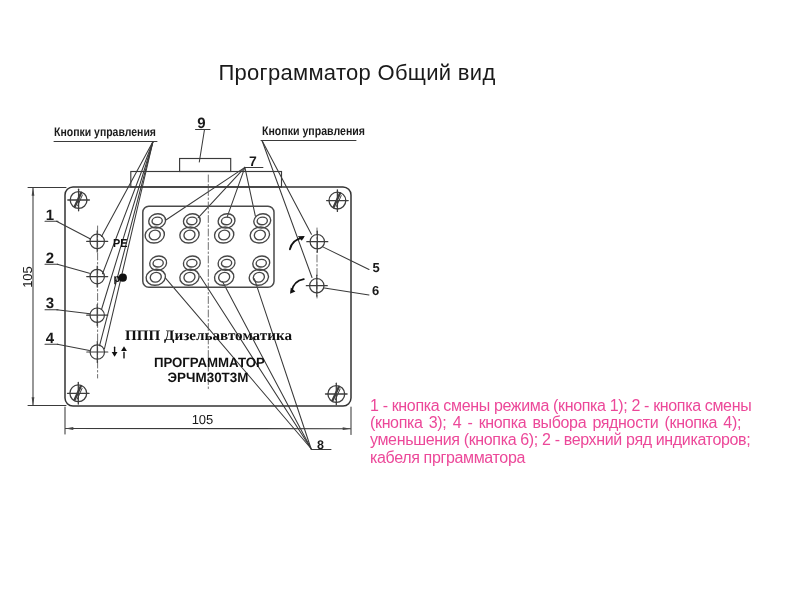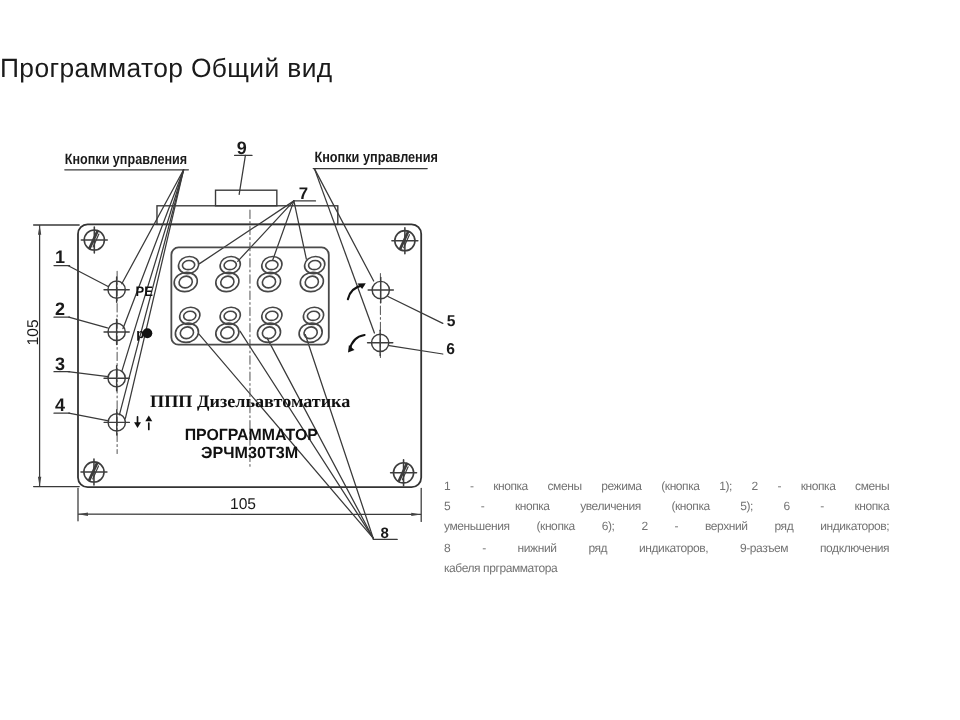--- a/index.html
+++ b/index.html
@@ -1,24 +1,24 @@
 <!DOCTYPE html>
 <html><head>
 <meta charset="utf-8">
 <style>
   html,body{margin:0;padding:0;background:#fff;width:800px;height:600px;overflow:hidden;}
   body{font-family:"Liberation Sans",sans-serif;color:#1a1a1a;position:relative;}
-  .desc{position:absolute;left:370px;top:397px;width:371px;font-size:10px;letter-spacing:-0.35px;line-height:17.2px;color:#737373;}
+  .desc{position:absolute;left:370px;top:397px;width:371px;font-size:16px;letter-spacing:-0.35px;line-height:17.2px;color:#ec4899;}
   .desc div{text-align:justify;text-align-last:justify;white-space:nowrap;}
   .desc div.last{text-align-last:left;}
 </style>
 </head>
 <body>
 
-<div style="position:absolute;left:0;top:44px;width:714px;text-align:left;font-size:22px;letter-spacing:0.3px;">Программатор Общий вид</div>
+<div style="position:absolute;left:0;top:60px;width:714px;text-align:center;font-size:22px;letter-spacing:0.3px;">Программатор Общий вид</div>
 
 <svg width="800" height="600" viewBox="0 0 800 600" style="position:absolute;left:0;top:0;" fill="none" stroke-linecap="round" text-rendering="geometricPrecision">
   <g stroke="#3a3a3a" stroke-width="1.05">
 
     <g>
       <text x="54" y="136.3" font-size="12.5" font-weight="bold" fill="#1a1a1a" stroke="none" textLength="102" lengthAdjust="spacingAndGlyphs">Кнопки управления</text>
       <line x1="54" y1="141.5" x2="157" y2="141.5"></line>
     </g>
 
     <g>
@@ -289,17 +289,16 @@
     <line x1="351" y1="407" x2="351" y2="434.5"></line>
     <line x1="65.5" y1="428.5" x2="350.5" y2="428.7"></line>
     <path d="M 65.3 428.5 L 73.3 427.1 L 73.3 429.9 Z" fill="#444" stroke="none"></path>
     <path d="M 350.7 428.7 L 342.7 427.3 L 342.7 430.1 Z" fill="#444" stroke="none"></path>
     <text x="202.5" y="424" font-size="13" fill="#1a1a1a" stroke="none" text-anchor="middle">105</text>
   </g>
 </svg>
 
 <div class="desc">
   <div>1 - кнопка смены режима (кнопка 1); 2 - кнопка смены</div>
-  <div>5 - кнопка увеличения (кнопка 5); 6 - кнопка</div>
+  <div>(кнопка 3); 4 - кнопка выбора рядности (кнопка 4);</div>
   <div>уменьшения (кнопка 6); 2 - верхний ряд индикаторов;</div>
-  <div>8 - нижний ряд индикаторов, 9-разъем подключения</div>
   <div class="last">кабеля прграмматора</div>
 </div>
 
 </body></html>

